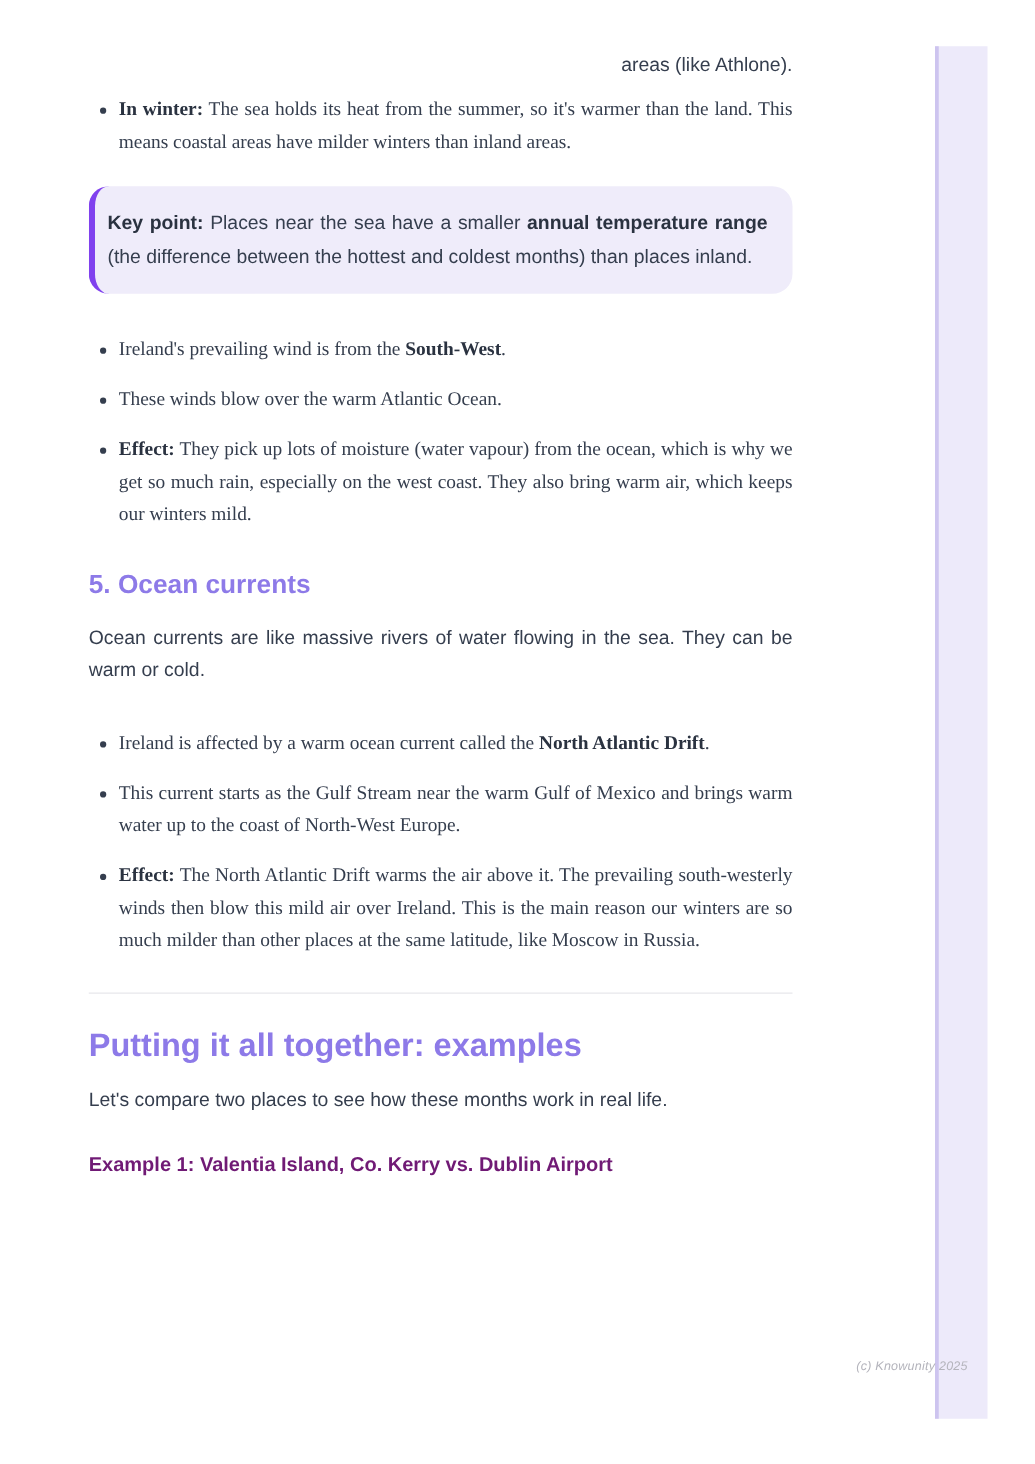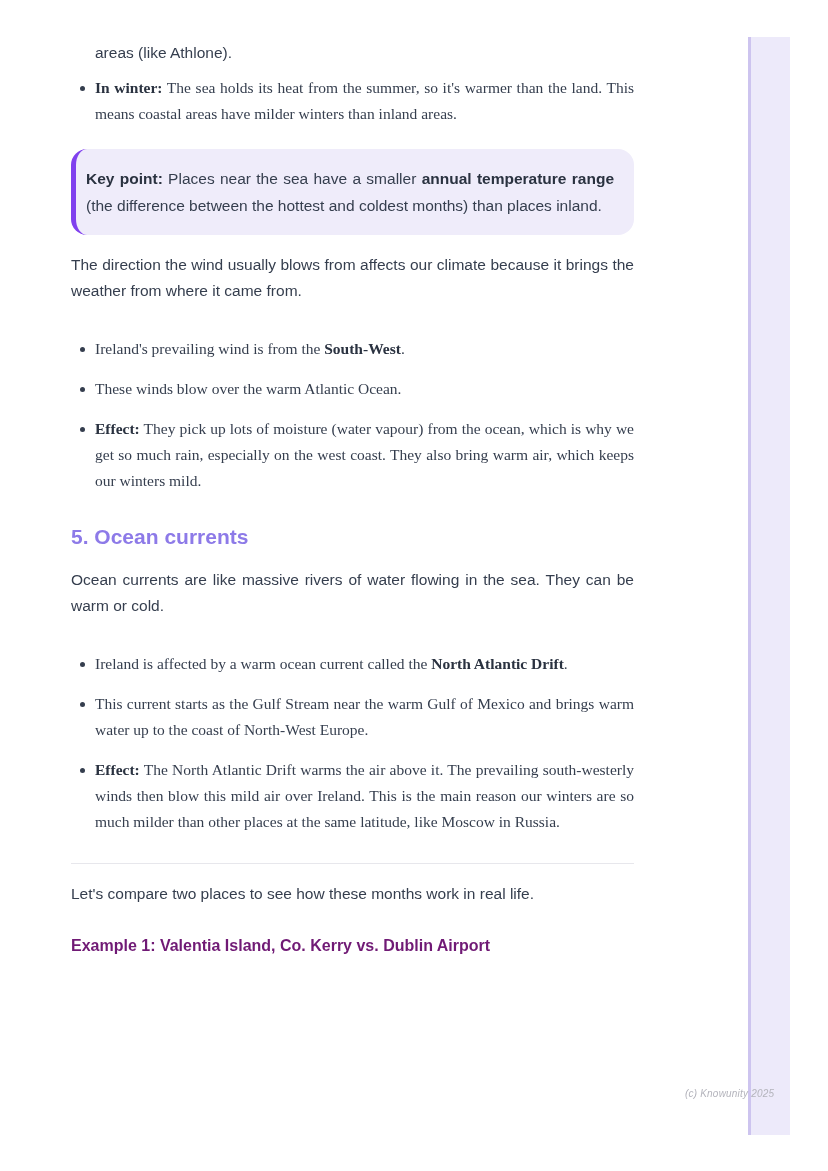--- a/index.html
+++ b/index.html
@@ -34,21 +34,21 @@
   .watermark{
     position:absolute;left:685px;top:1088px;z-index:2;
     font-size:10px;line-height:12px;color:var(--watermark_text);
     letter-spacing:0.2px;white-space:nowrap;font-style:italic;
   }
   .content{
     position:absolute;left:71px;top:0;width:563px;z-index:0;
     text-align:justify;
   }
   .b{font-weight:700;color:var(--bold_text);}
-  .continuation{padding:40px 0 0 24px;text-align:left;}
+  .continuation{padding:40px 0 0 24px;text-align:right;}
   ul.bullets{list-style:none;margin-top:9px;font-family:Liberation Serif, serif;}
   ul.bullets li{
     position:relative;padding-left:24px;margin-bottom:14px;
   }
   ul.bullets li::before{
     content:"";position:absolute;left:9px;top:10.5px;width:5px;height:5px;
     border-radius:50%;background:var(--body_text);
   }
   .keypoint{
     margin-top:22px;
@@ -94,34 +94,34 @@
     <p class="continuation">areas (like Athlone).</p>
 
     <ul class="bullets">
       <li><span class="b">In winter:</span><span> The sea holds its heat from the summer, so it's warmer than the land. This means coastal areas have milder winters than inland areas.</span></li>
     </ul>
 
     <div class="keypoint">
       <p><span class="b">Key point:</span><span> Places near the sea have a smaller </span><span class="b">annual temperature range</span><span> (the difference between the hottest and coldest months) than places inland.</span></p>
     </div>
 
-    <p class="body">The direction the wind usually blows from affects our climate because it brings the weather from where it came from.</p>
     <ul class="bullets section">
       <li><span>Ireland's prevailing wind is from the </span><span class="b">South-West</span><span>.</span></li>
       <li><span>These winds blow over the warm Atlantic Ocean.</span></li>
       <li><span class="b">Effect:</span><span> They pick up lots of moisture (water vapour) from the ocean, which is why we get so much rain, especially on the west coast. They also bring warm air, which keeps our winters mild.</span></li>
     </ul>
 
     <h2>5. Ocean currents</h2>
     <p class="body">Ocean currents are like massive rivers of water flowing in the sea. They can be warm or cold.</p>
     <ul class="bullets section">
       <li><span>Ireland is affected by a warm ocean current called the </span><span class="b">North Atlantic Drift</span><span>.</span></li>
       <li><span>This current starts as the Gulf Stream near the warm Gulf of Mexico and brings warm water up to the coast of North-West Europe.</span></li>
       <li><span class="b">Effect:</span><span> The North Atlantic Drift warms the air above it. The prevailing south-westerly winds then blow this mild air over Ireland. This is the main reason our winters are so much milder than other places at the same latitude, like Moscow in Russia.</span></li>
     </ul>
 
     <hr class="divider">
 
+    <h1>Putting it all together: examples</h1>
     <p class="body">Let's compare two places to see how these months work in real life.</p>
     <p class="example-title">Example 1: Valentia Island, Co. Kerry vs. Dublin Airport</p>
 
   </main>
 </div>
 
 </body></html>

